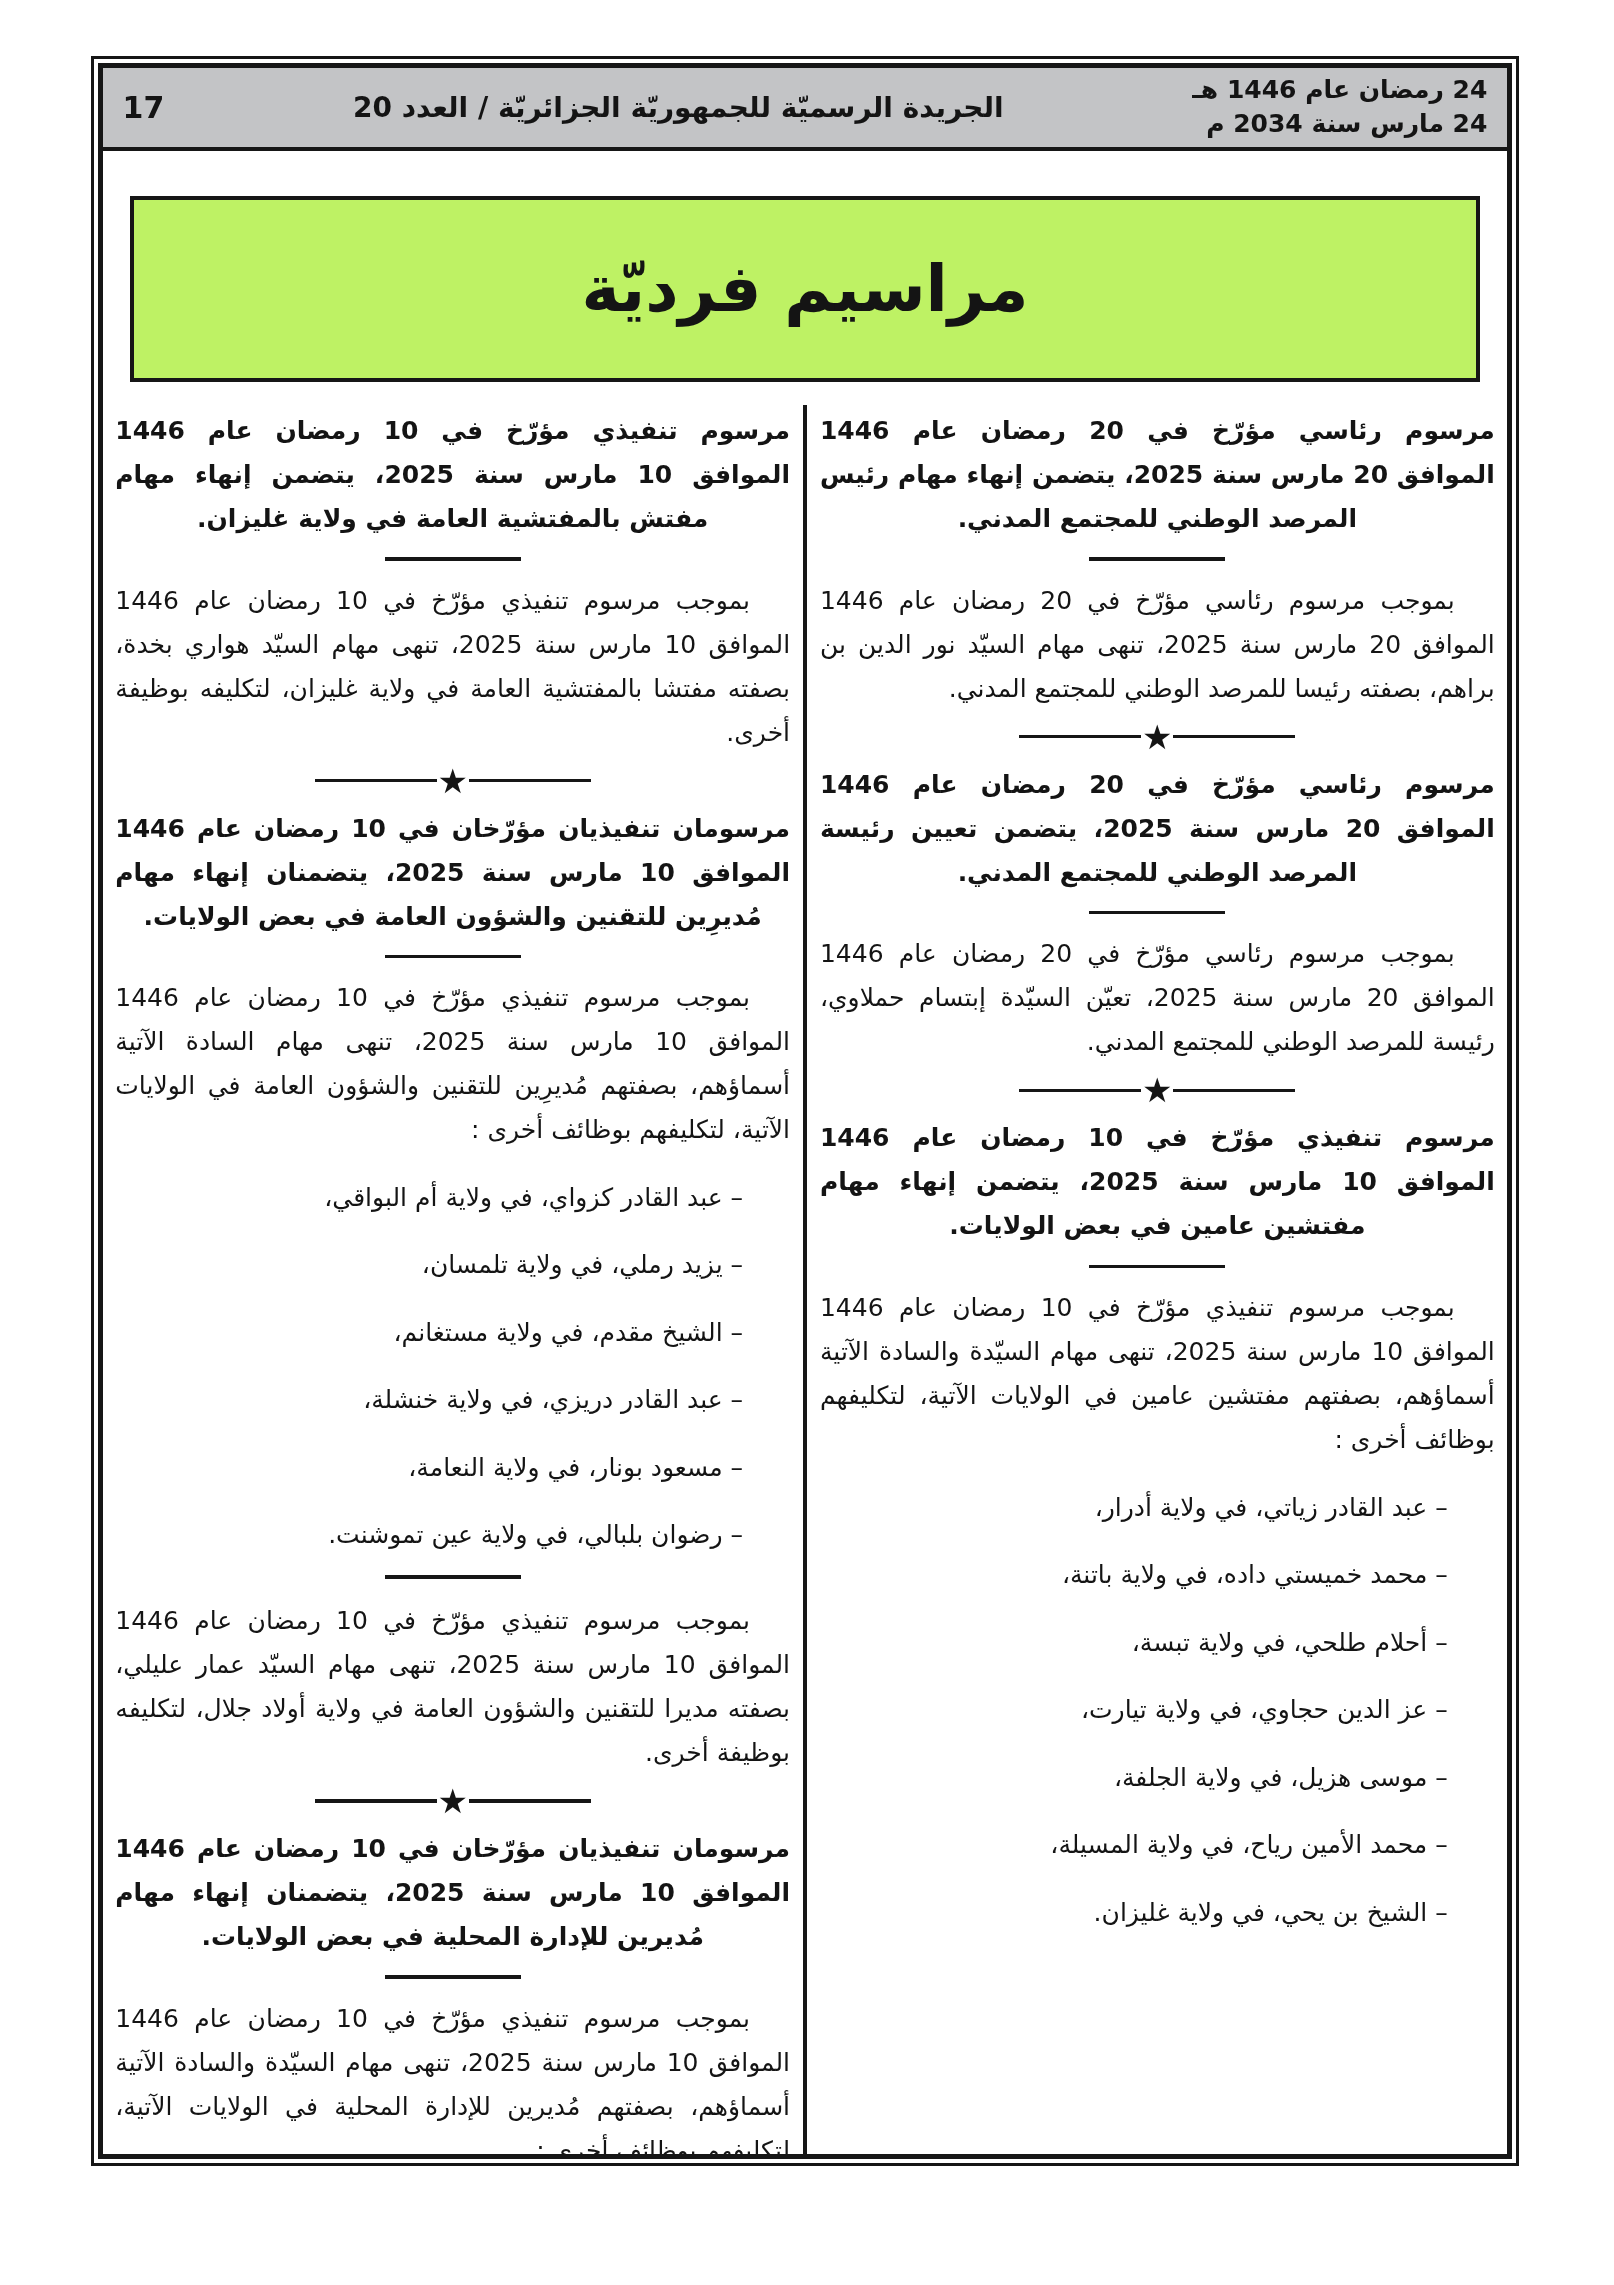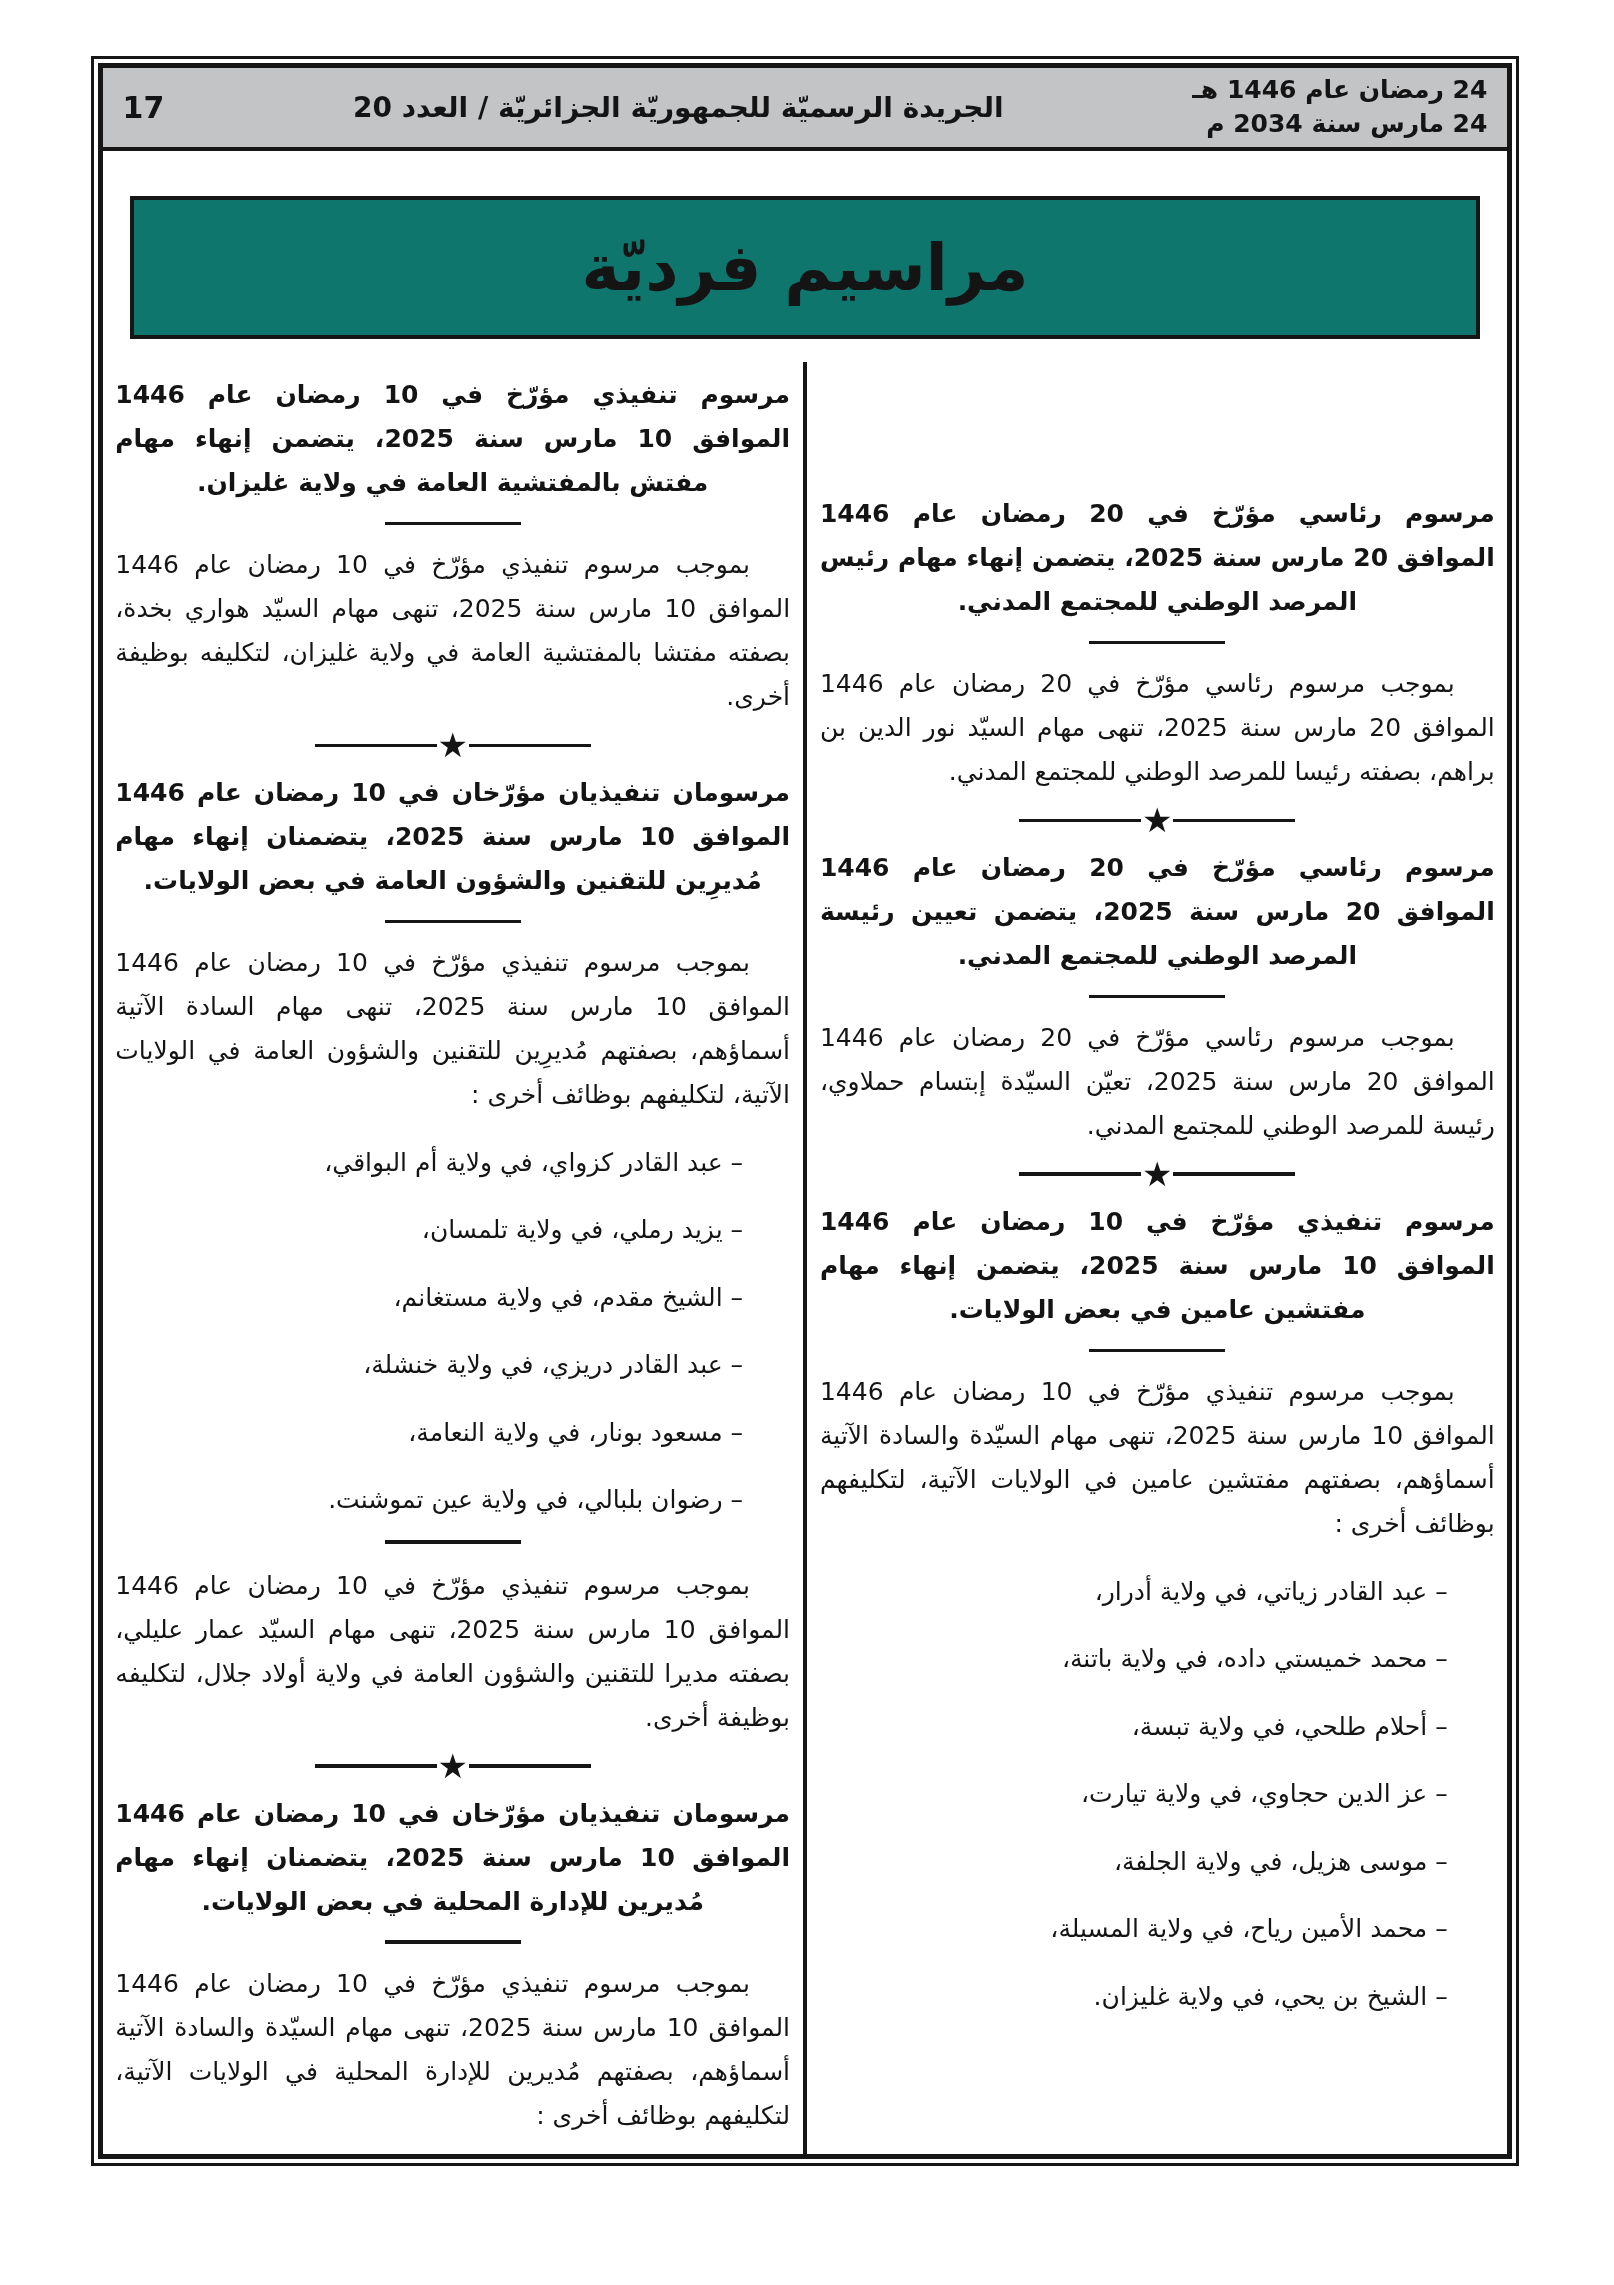--- a/index.html
+++ b/index.html
@@ -37,36 +37,36 @@
     direction: rtl;
     padding: 0 20px;
   }
   .masthead-dates { text-align: right; font-weight: bold; font-size: 25px; line-height: 34px; white-space: nowrap; }
   .masthead-title { flex: 1; text-align: center; font-weight: bold; font-size: 28px; }
   .masthead-page  { font-weight: bold; font-size: 30px; }
 
   
   .banner {
     margin: 45px 27px 23.5px 27px;
-    height: 143px; flex: none;
-    background: #0f766e;
+    height: 186px; flex: none;
+    background: #bef264;
     border: 4.5px solid #161616;
     box-sizing: border-box;
     display: flex; align-items: center; justify-content: center;
   }
   .banner-title { font-size: 65px; font-weight: bold; letter-spacing: 1.8px; }
 
   
   .columns { flex: 1; min-height: 0; display: flex; direction: rtl; }
   .col {
     flex: 1; box-sizing: border-box;
     padding: 3.6px 12.7px 9px 12.7px;
     direction: rtl;
     display: flex; flex-direction: column;
-    justify-content: center;
+    justify-content: flex-start;
   }
   .divider { flex: none; width: 4.5px; background: #161616; }
 
   .decree-title {
     font-size: 25px; font-weight: bold; line-height: 44px;
     text-align: justify; text-align-last: center;
     margin: 0;
   }
   .sep-line  { width: 136px; height: 3.6px; background: #161616; margin: 16.3px auto 18px auto; }
   .sep-line2 { width: 136px; height: 3.6px; background: #161616; margin: 18px auto 20px auto; }

